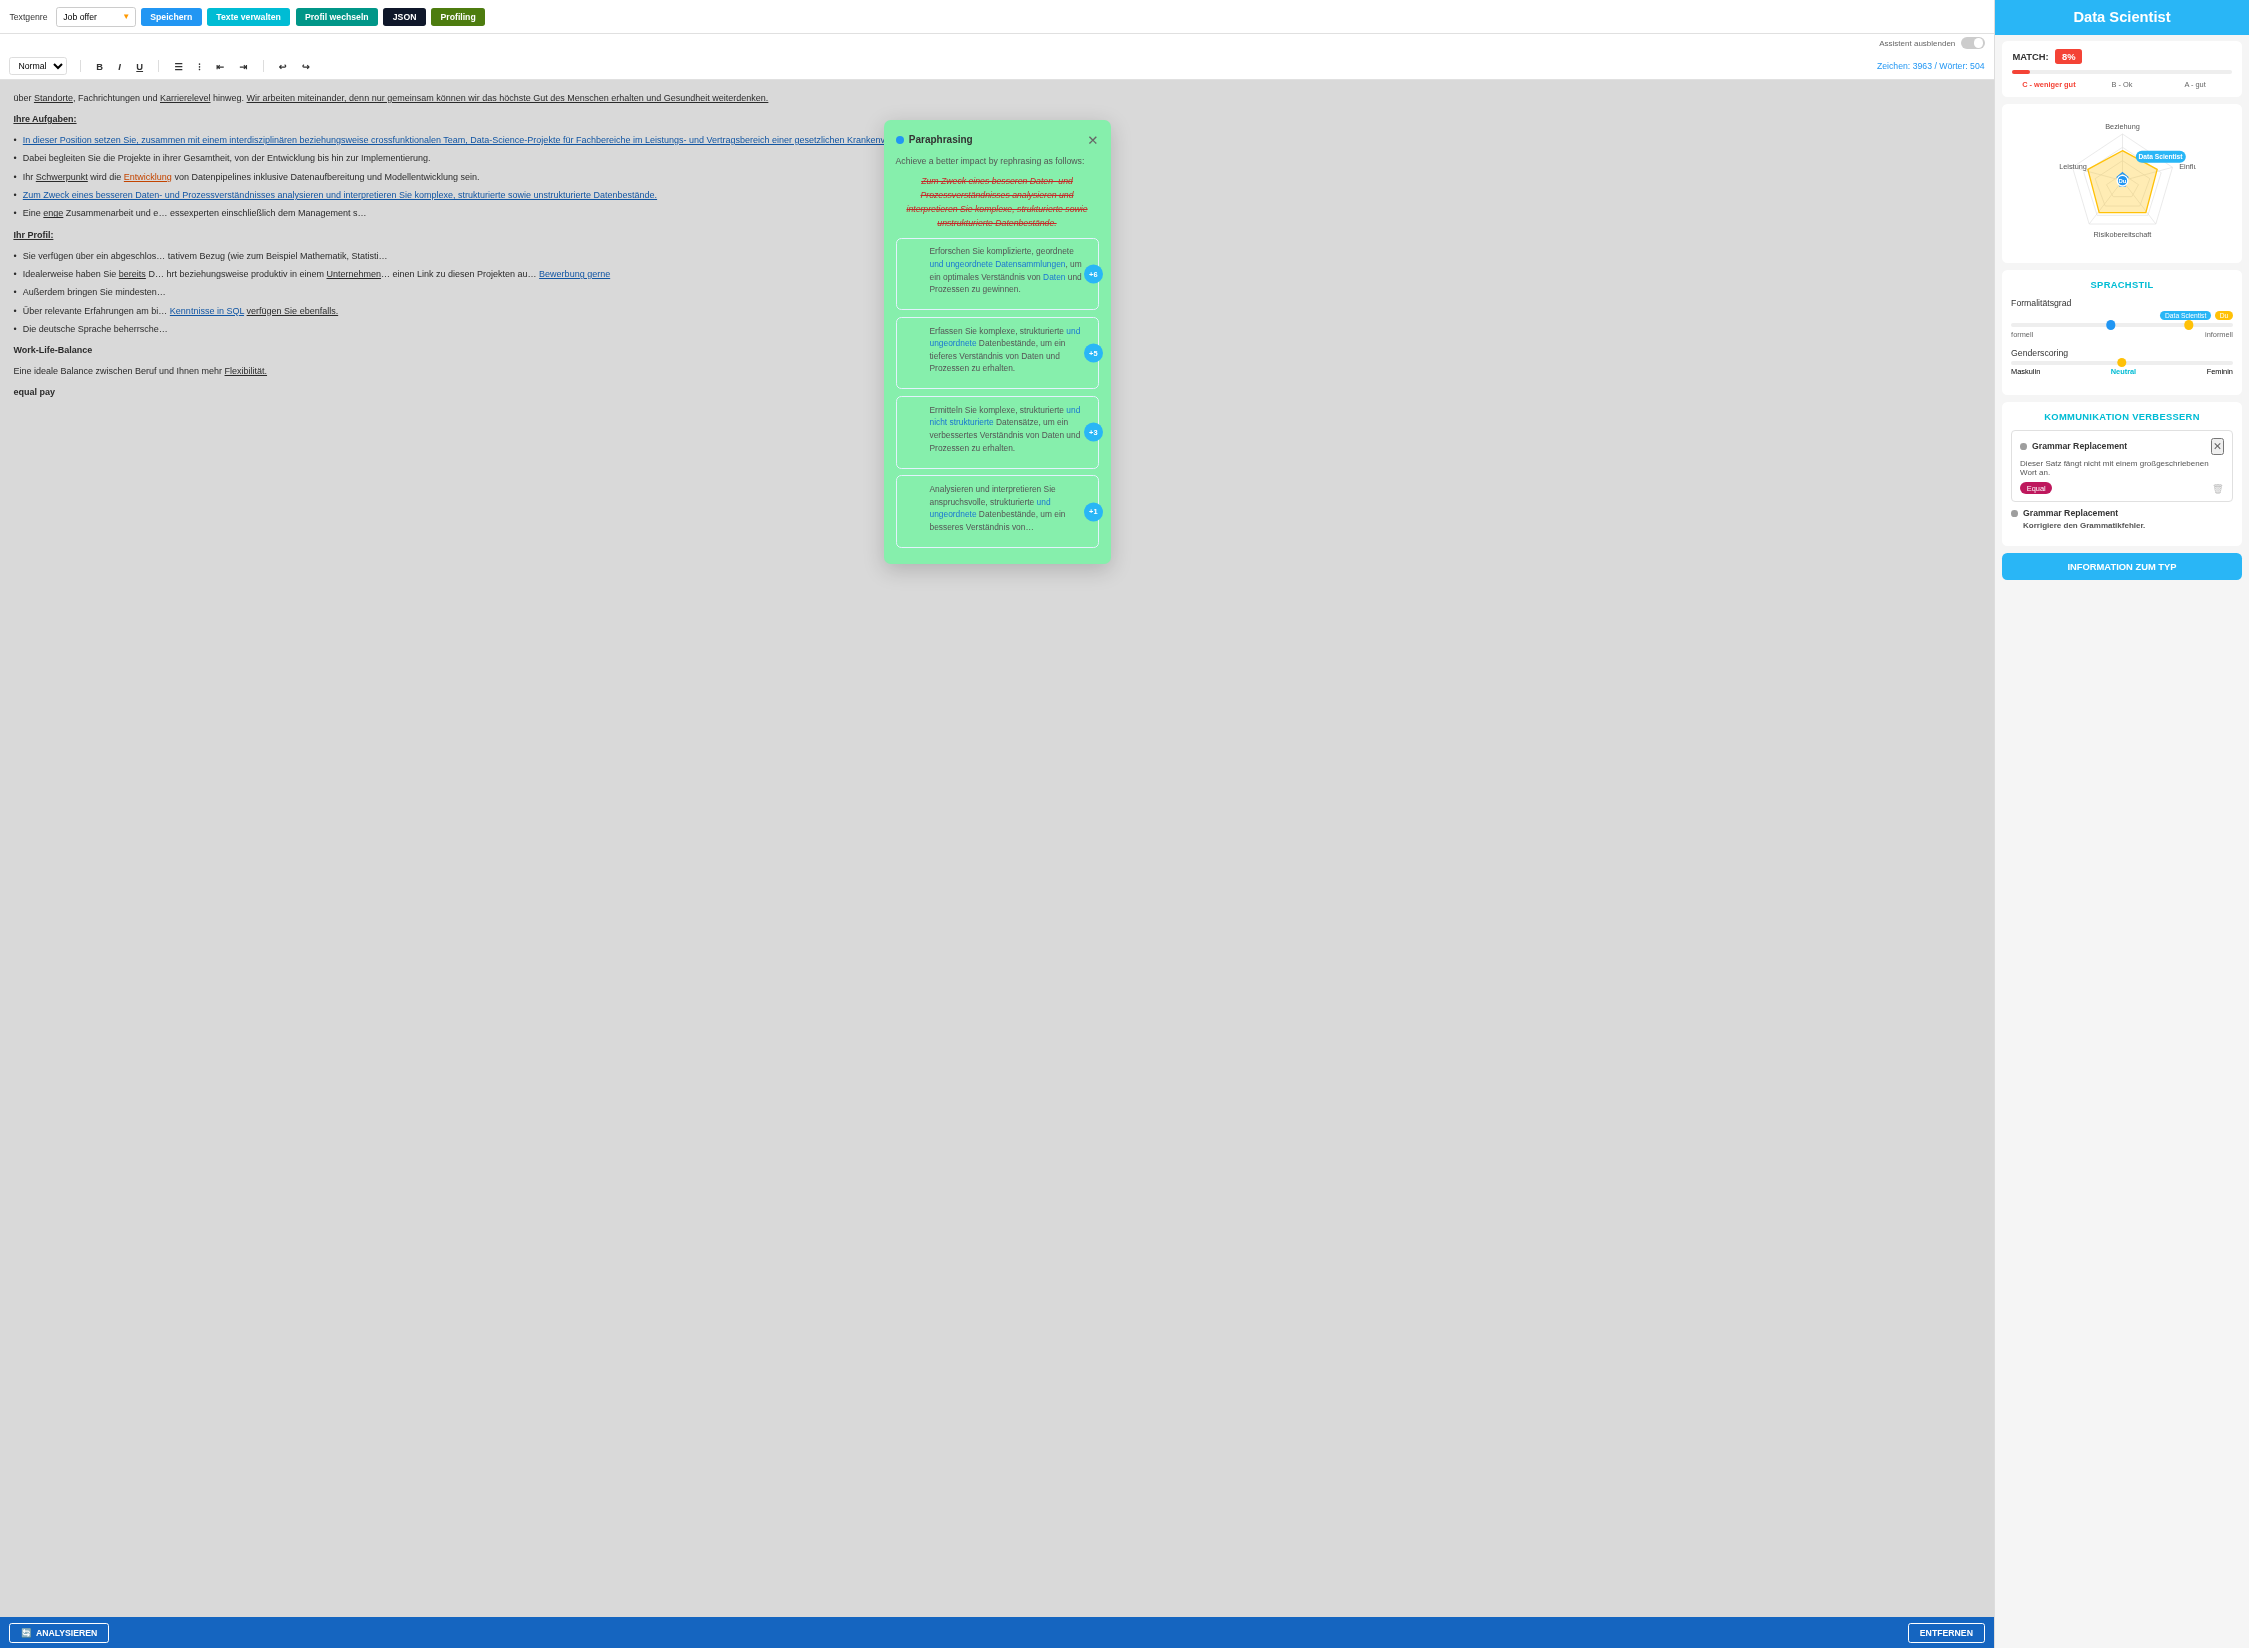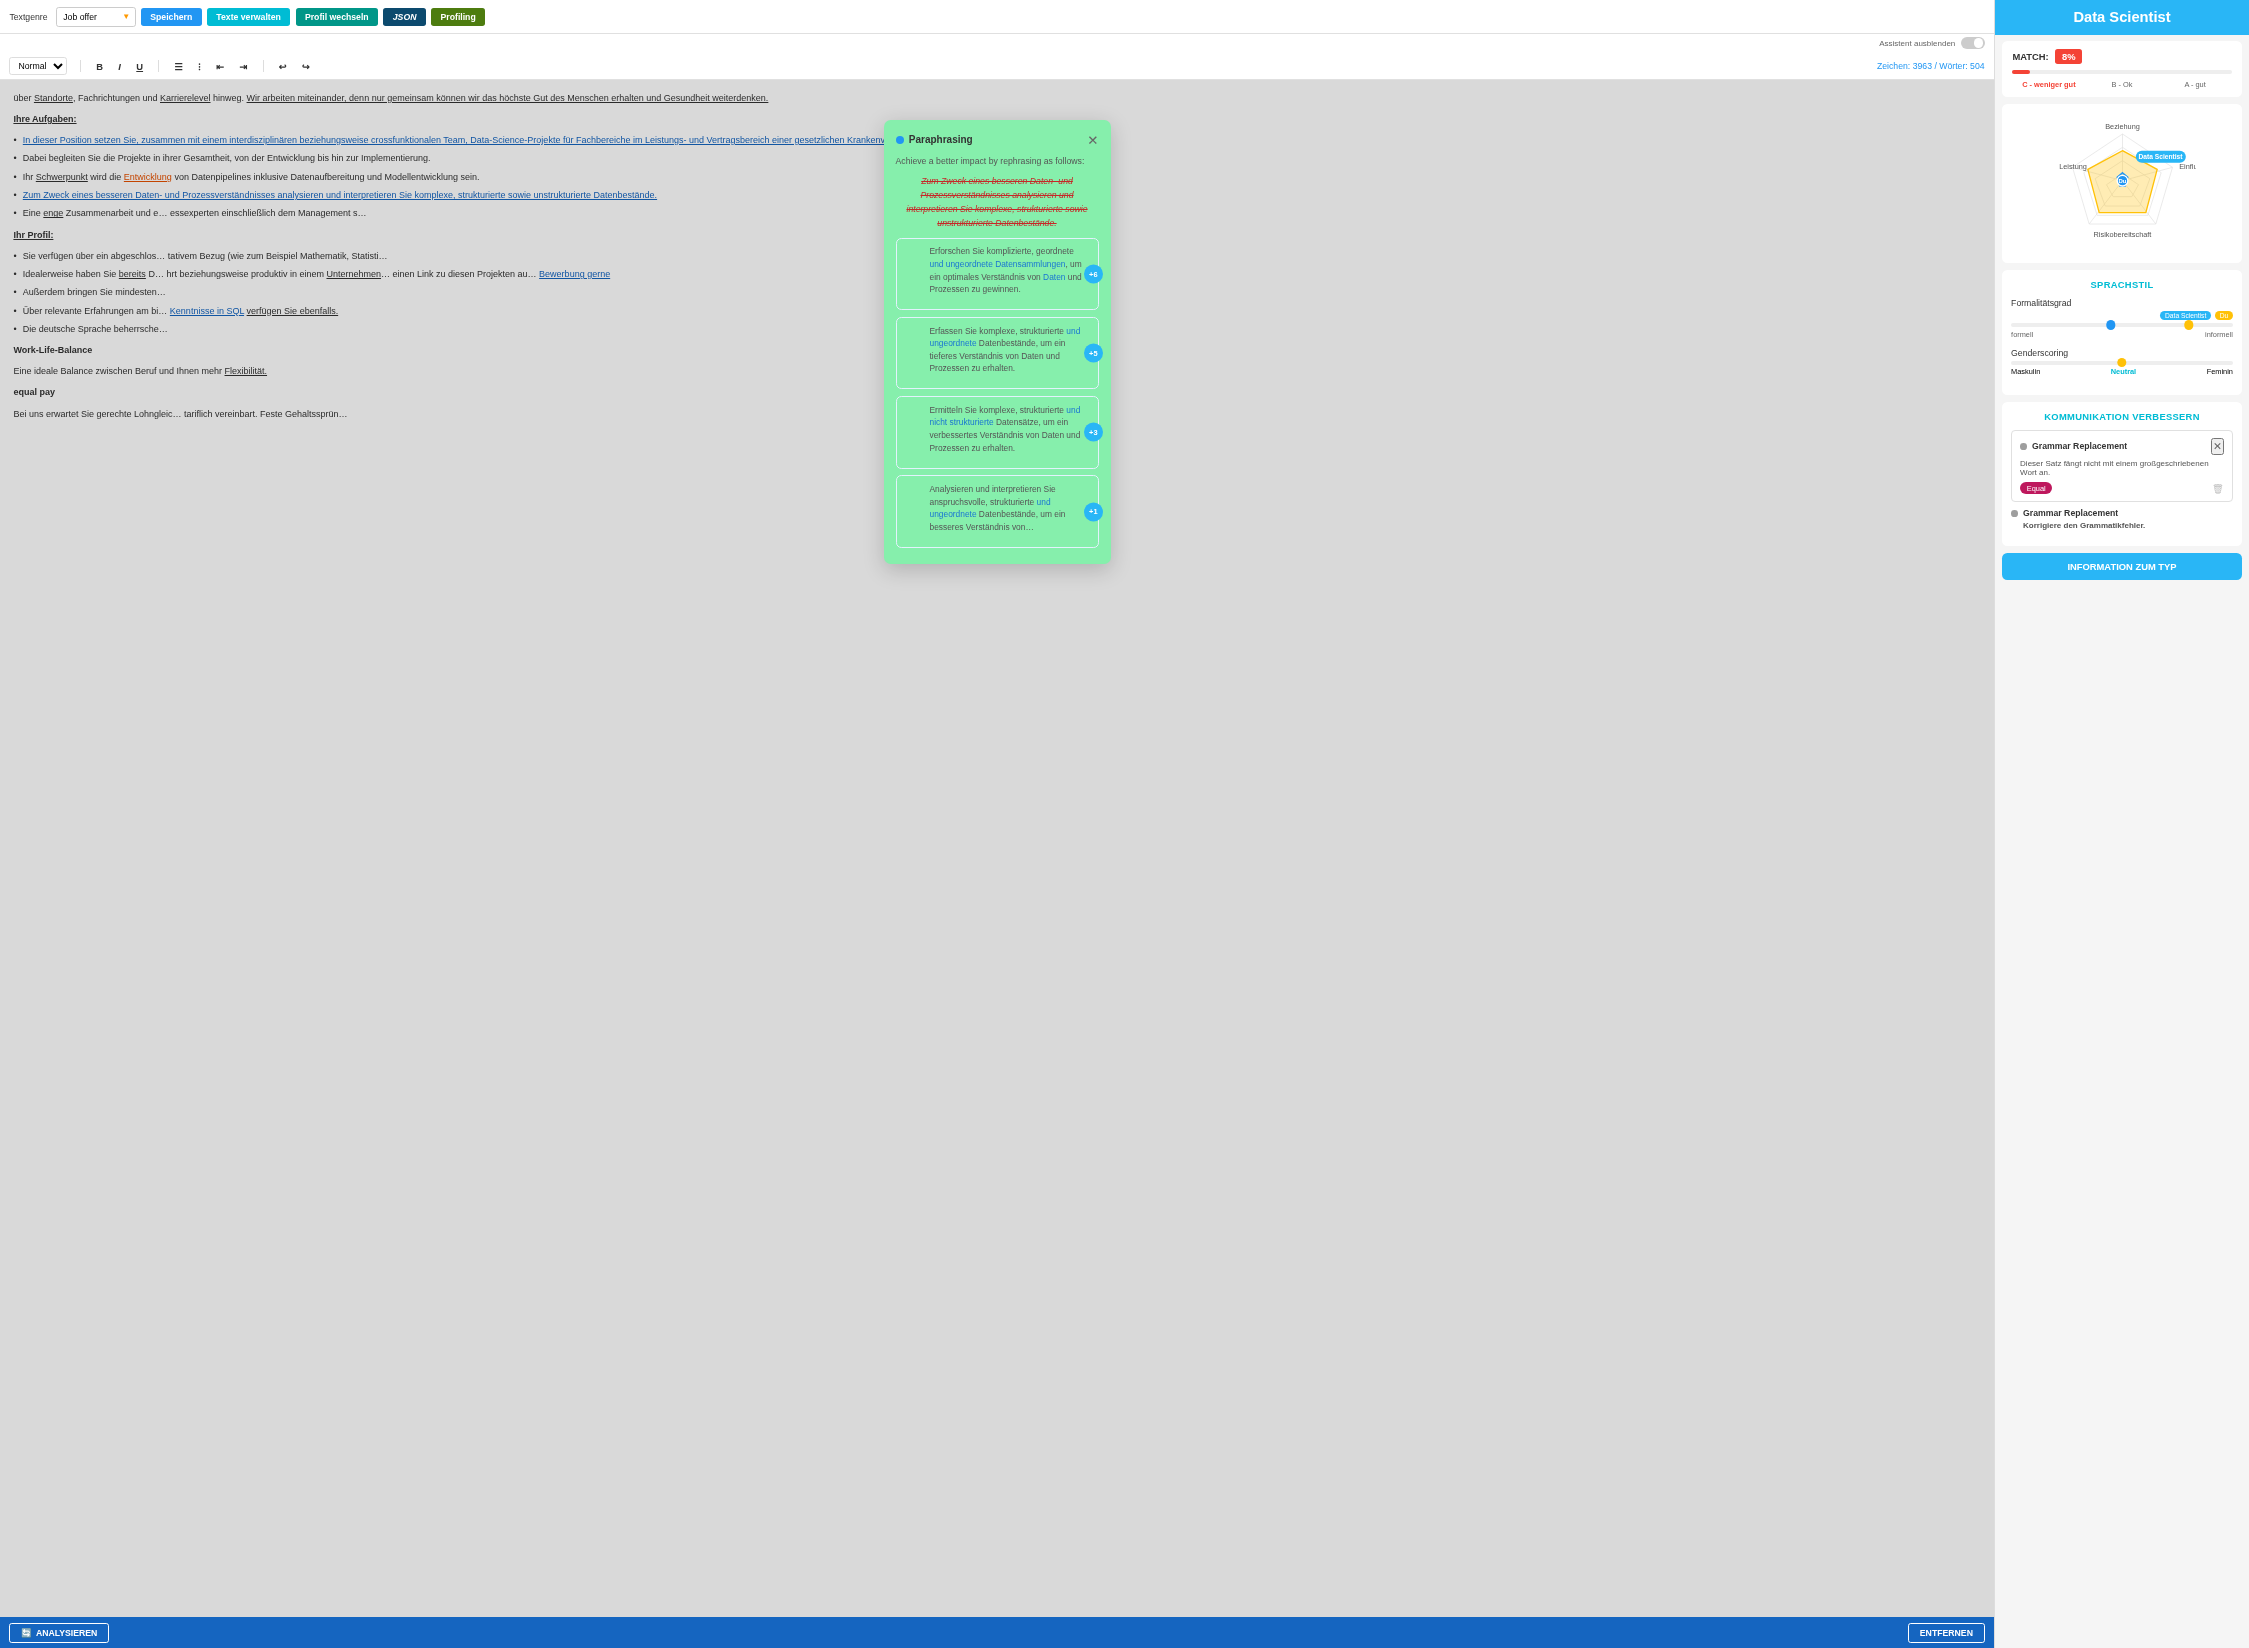--- a/index.html
+++ b/index.html
@@ -57,21 +57,21 @@
       border: none;
       border-radius: 2.7px;
       cursor: pointer;
       font-size: 8.7px;
       font-weight: 600;
       color: #fff;
     }
     .btn-blue { background: #2196f3; }
     .btn-cyan { background: #00bcd4; }
     .btn-teal { background: #009688; }
-    .btn-json { background: #0c4a6e; font-style: italic; }
+    .btn-json { background: #0f172a; }
     .btn-profiling { background: #4d7c0f; }
 
     .toggle-row {
       display: flex;
       align-items: center;
       justify-content: flex-end;
       padding: 2.7px 9.4px 4px;
       gap: 5.3px;
       font-size: 8px;
       color: #666;
@@ -546,21 +546,20 @@
       <li>Sie verfügen über ein abgeschlos… tativem Bezug (wie zum Beispiel Mathematik, Statisti…</li>
       <li>Idealerweise haben Sie <span class="underline-link">bereits</span> D… hrt beziehungsweise produktiv in einem <span class="underline-link">Unternehmen</span>… einen Link zu diesen Projekten au… <span class="highlight-blue">Bewerbung gerne</span></li>
       <li>Außerdem bringen Sie mindesten…</li>
       <li>Über relevante Erfahrungen am bi… <span class="highlight-blue">Kenntnisse in SQL</span> <span class="underline-link">verfügen Sie ebenfalls.</span></li>
       <li>Die deutsche Sprache beherrsche…</li>
     </ul>
 
     <p><b>Work-Life-Balance</b></p>
     <p>Eine ideale Balance zwischen Beruf und Ihnen mehr <span class="underline-link">Flexibilität.</span></p>
     <p><b>equal pay</b></p>
-    <p>Bei uns erwartet Sie gerechte Lohngleic… tariflich vereinbart. Feste Gehaltssprün…</p>
 
     <div class="modal-overlay">
       <div class="modal">
         <div class="modal-header">
           <div class="modal-title-row">
             <div class="dot-blue-modal"></div>
             <span class="modal-title">Paraphrasing</span>
           </div>
           <button class="modal-close">✕</button>
         </div>

